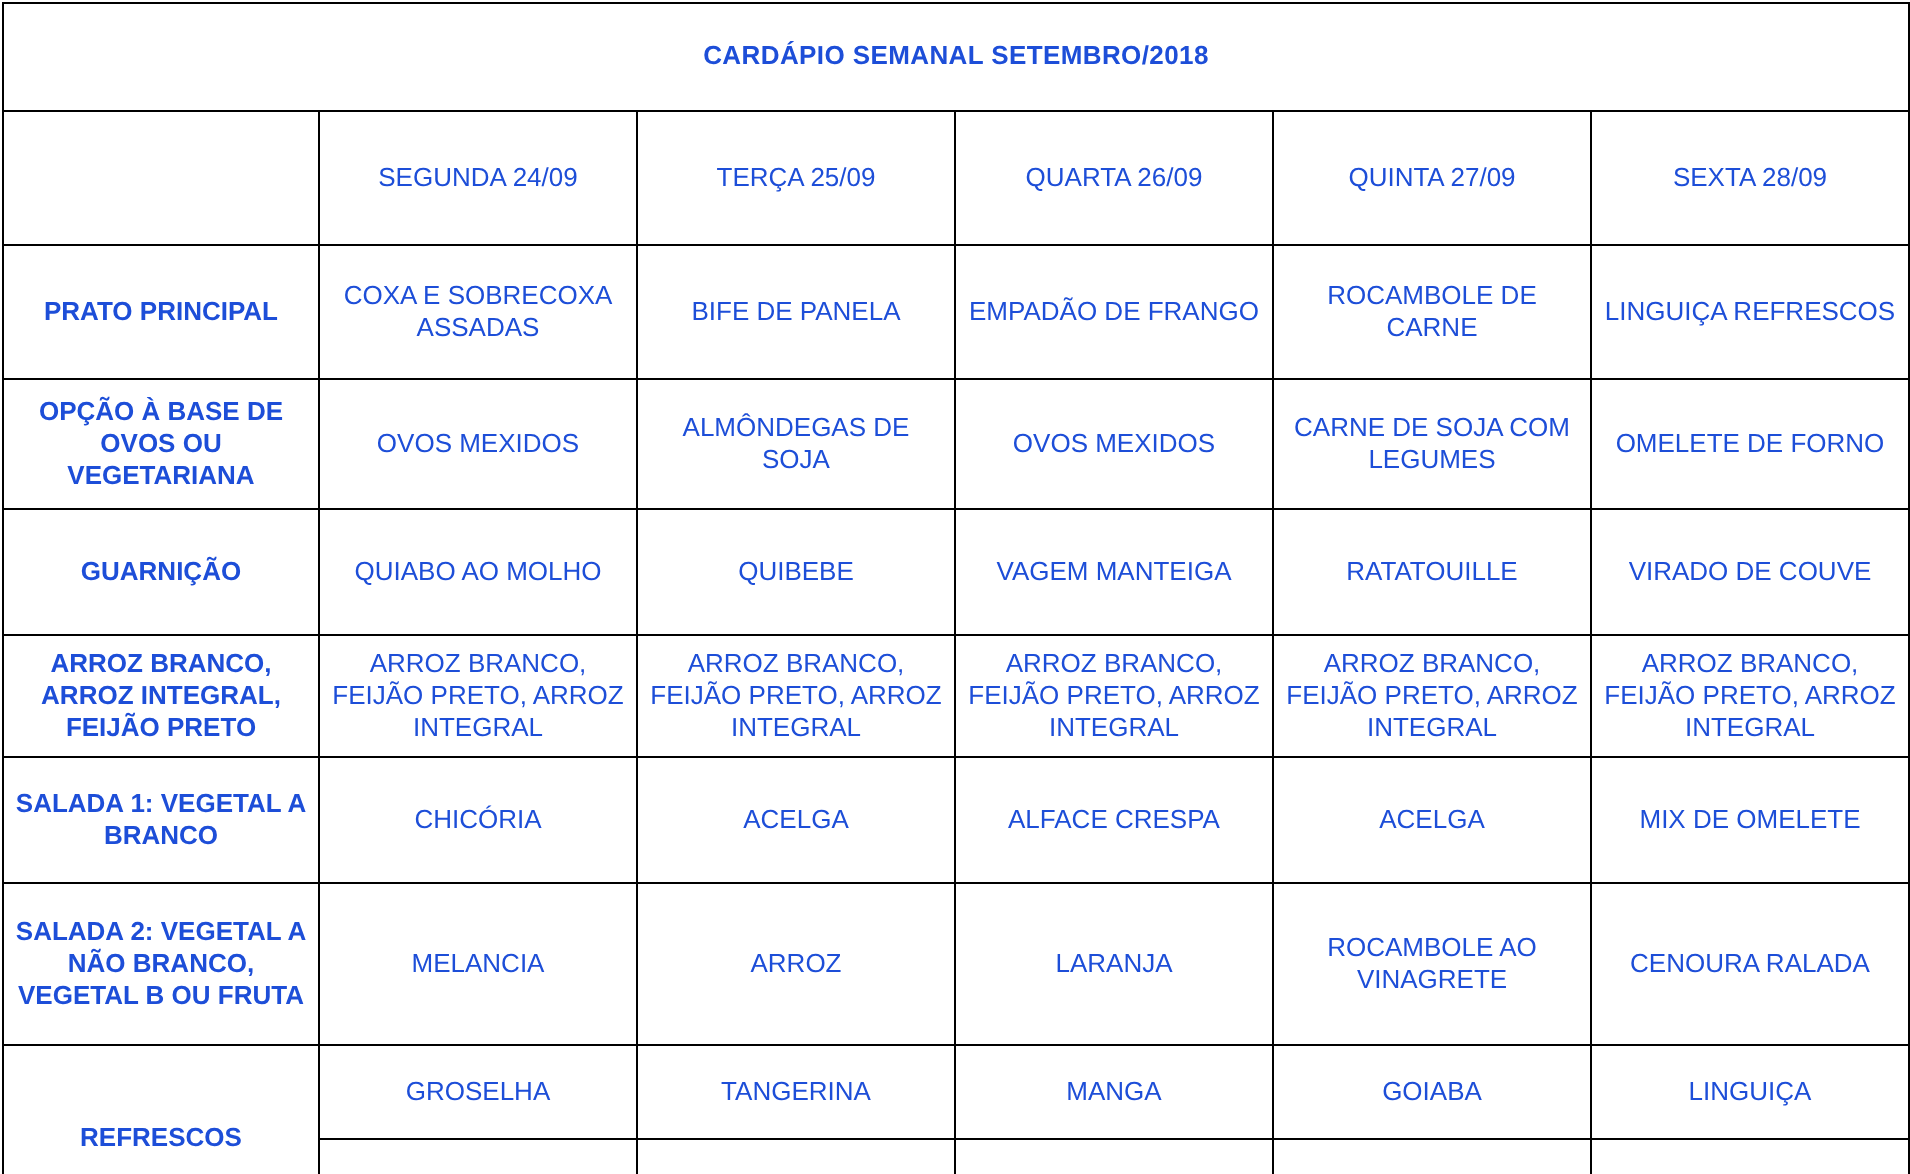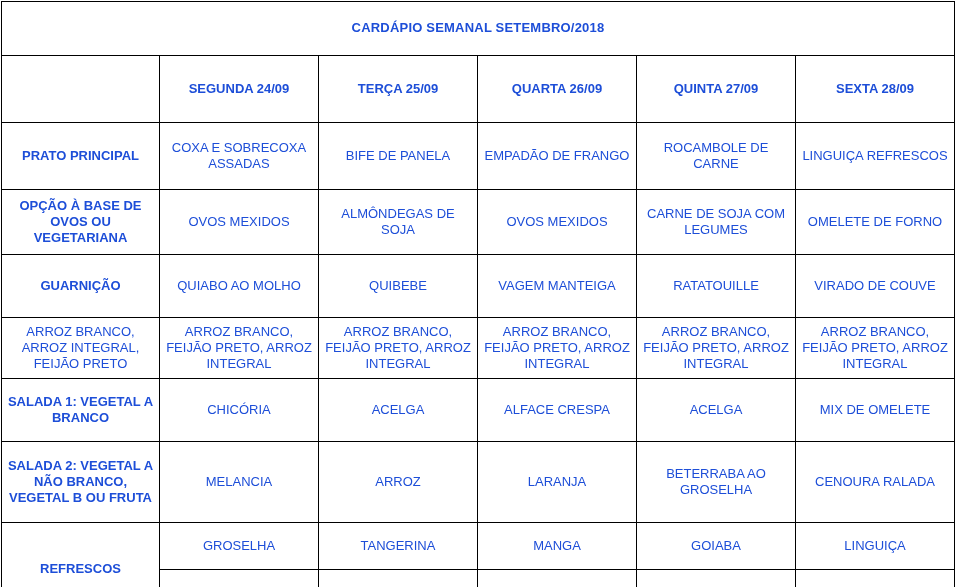--- a/index.html
+++ b/index.html
@@ -37,21 +37,21 @@
     color: #1d4ed8;
   }
   .title-cell {
     font-weight: bold;
     font-size: 13.5px;
     letter-spacing: 0.2px;
     height: 45px;
     padding: 6px;
   }
   .dayhead {
-    font-weight: bold;
+    font-weight: normal;
     font-size: 13px;
     height: 58px;
   }
   .rowlabel {
     font-weight: bold;
     font-size: 12.5px;
     padding: 5px 4px;
   }
   .corner {
     border: 1px solid #000;
@@ -62,21 +62,21 @@
   .r-ovos td { height: 56px; }
   .r-guarn td { height: 54px; }
   .r-arroz td { height: 52px; }
   .r-sal1 td { height: 54px; }
   .r-sal2 td { height: 72px; }
   .r-ref td { height: 38px; }
   .arroz-cell {
     font-size: 12.5px;
   }
   .arroz-label {
-    font-weight: normal;
+    font-weight: bold;
     font-size: 12.5px;
   }
 </style>
 </head>
 <body>
 
 <div class="page">
   <table class="menu">
     <colgroup>
       <col class="col-label">
@@ -142,21 +142,21 @@
         <td>ALFACE CRESPA</td>
         <td>ACELGA</td>
         <td>MIX DE OMELETE</td>
       </tr>
 
       <tr class="r-sal2">
         <td class="rowlabel">SALADA 2: VEGETAL A NÃO BRANCO, VEGETAL B OU FRUTA</td>
         <td>MELANCIA</td>
         <td>ARROZ</td>
         <td>LARANJA</td>
-        <td>BETERRABA AO GROSELHA</td>
+        <td>ROCAMBOLE AO VINAGRETE</td>
         <td>CENOURA RALADA</td>
       </tr>
 
       <tr class="r-ref">
         <td class="rowlabel" rowspan="2">REFRESCOS</td>
         <td>GROSELHA</td>
         <td>TANGERINA</td>
         <td>MANGA</td>
         <td>GOIABA</td>
         <td>LINGUIÇA</td>

